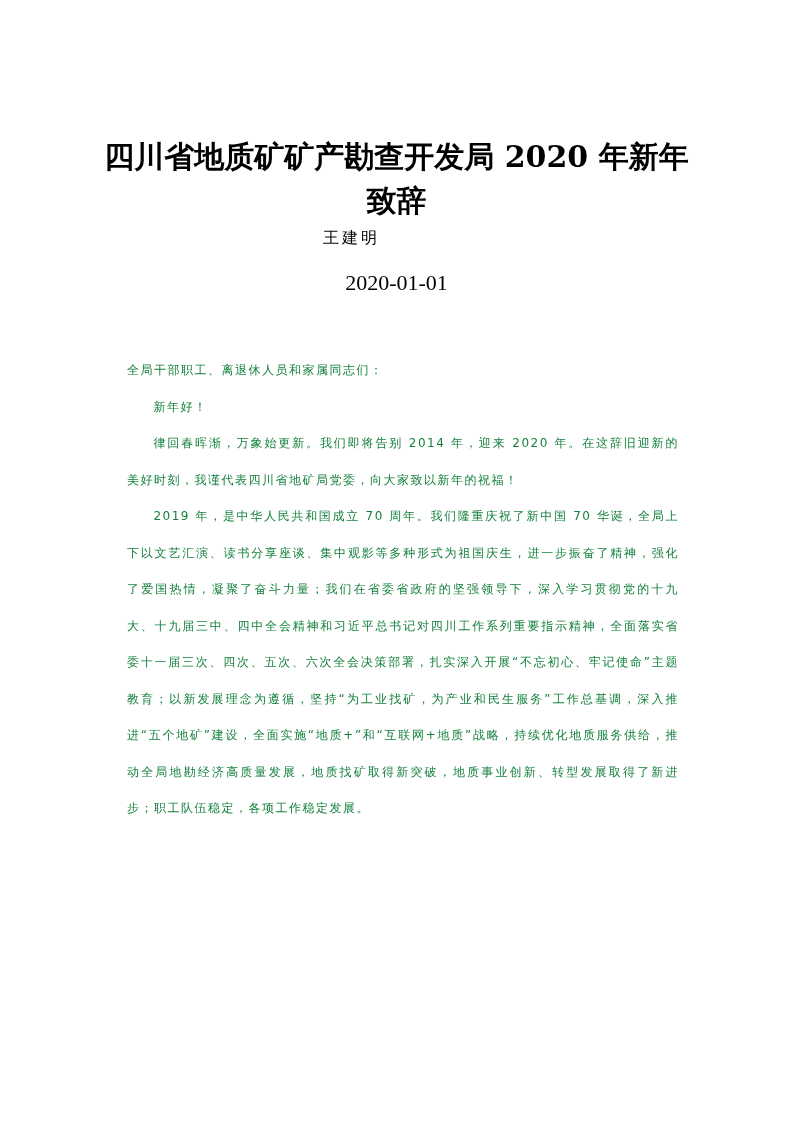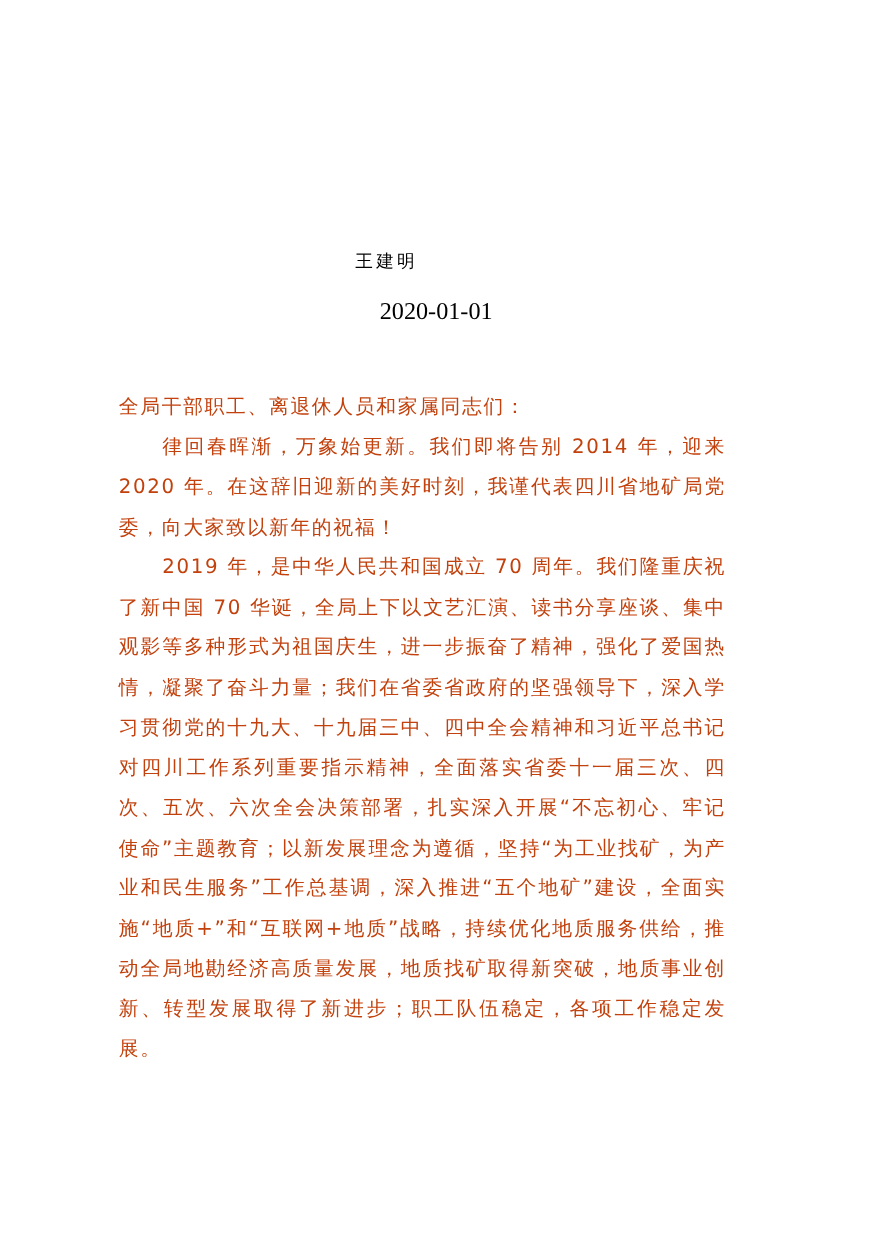--- a/index.html
+++ b/index.html
@@ -12,31 +12,33 @@
   }
   .author {
     position: absolute; left: 0; width: 703px; top: 228px; text-align: center;
     font-family: "DejaVu Sans", sans-serif; font-size: 16px; letter-spacing: 3px;
   }
   .date {
     position: absolute; left: 0; width: 793px; top: 270px; text-align: center;
     font-family: "Liberation Serif", serif; font-size: 22px;
   }
   .body {
-    position: absolute; left: 108px; width: 552px; top: 352px;
-    font-family: "DejaVu Sans", sans-serif; font-size: 18px; line-height: 36.5px;
-    text-align: justify; letter-spacing: 1.5px; color: #c2410c;
+    position: absolute; left: 127px; width: 552px; top: 352px;
+    font-family: "DejaVu Sans", sans-serif; font-size: 12px; line-height: 36.5px;
+    text-align: justify; letter-spacing: 1.5px; color: #15803d;
   }
   .body p { margin: 0; }
   .indent { text-indent: 2.2em; }
 </style>
 </head>
 <body>
 
 <div class="page">
+  <h1 class="title">四川省地质矿矿产勘查开发局 2020 年新年致辞</h1>
   <div class="author">王建明</div>
   <div class="date">2020-01-01</div>
   <div class="body">
     <p>全局干部职工、离退休人员和家属同志们：</p>
+    <p class="indent">新年好！</p>
     <p class="indent">律回春晖渐，万象始更新。我们即将告别 2014 年，迎来 2020 年。在这辞旧迎新的美好时刻，我谨代表四川省地矿局党委，向大家致以新年的祝福！</p>
     <p class="indent">2019 年，是中华人民共和国成立 70 周年。我们隆重庆祝了新中国 70 华诞，全局上下以文艺汇演、读书分享座谈、集中观影等多种形式为祖国庆生，进一步振奋了精神，强化了爱国热情，凝聚了奋斗力量；我们在省委省政府的坚强领导下，深入学习贯彻党的十九大、十九届三中、四中全会精神和习近平总书记对四川工作系列重要指示精神，全面落实省委十一届三次、四次、五次、六次全会决策部署，扎实深入开展“不忘初心、牢记使命”主题教育；以新发展理念为遵循，坚持“为工业找矿，为产业和民生服务”工作总基调，深入推进“五个地矿”建设，全面实施“地质+”和“互联网+地质”战略，持续优化地质服务供给，推动全局地勘经济高质量发展，地质找矿取得新突破，地质事业创新、转型发展取得了新进步；职工队伍稳定，各项工作稳定发展。</p>
   </div>
 </div>
 
 </body></html>

